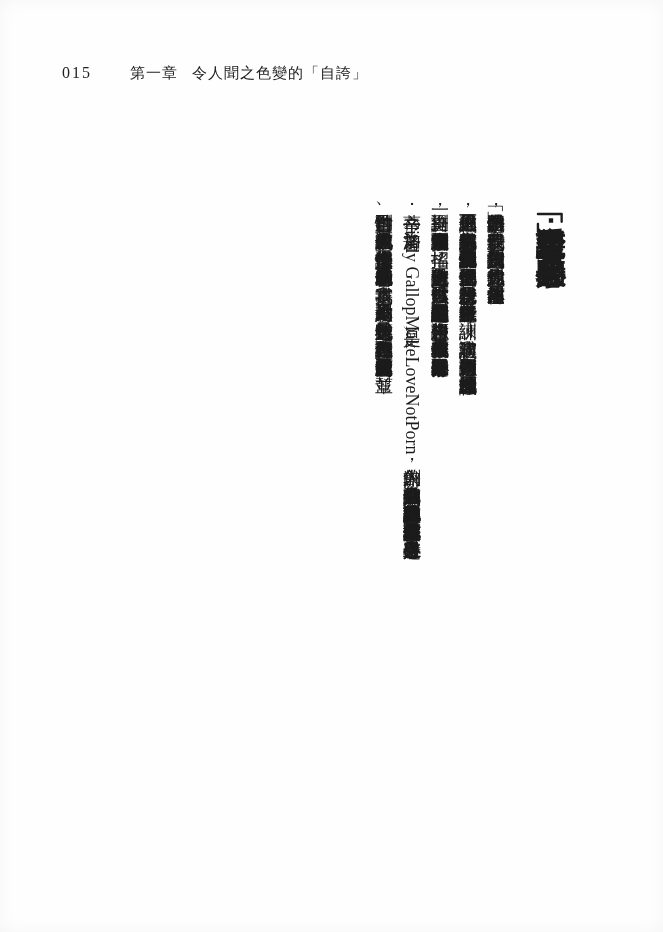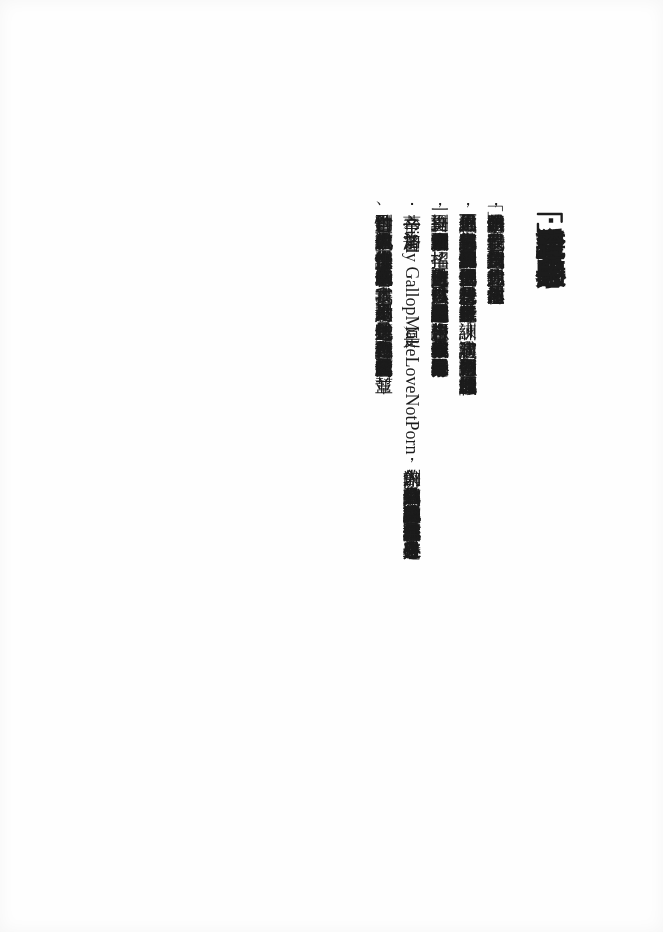--- a/index.html
+++ b/index.html
@@ -66,20 +66,25 @@
     margin: 0;
     text-indent: 2em;            
     text-align: start;
   }
 </style>
 </head>
 <body>
 
 <div class="page">
 
+  <header class="running-head">
+    <span class="folio">015</span>
+    <span class="chapter-label">第一章</span>
+    <span class="chapter-title">令人聞之色變的「自誇」</span>
+  </header>
 
   <main class="article">
     <h1>重新定義「自誇」：生存的必要手段</h1>
     <p>「自誇」是個骯髒的字眼，但我要改變這點。我刻意使用自誇這個技巧。我想抓住你的注意力，然後向你展示如何運用它。</p>
     <p>你是個不可思議的人，我也想讓每個人都知道這點。我受夠了人們說他們一談到自己就「覺得慚愧」，或是害怕別人覺得他們很「臭屁」。我就是想改變這種想法，所以我這十年來進行了許多教導、訓練、演講和建議，幫助人們學習超強自誇術，讓他們能達成想要的職涯目標。</p>
     <p>一提到自誇，人們通常會直接聯想到自我炫耀、招搖，而這確實也是自誇的方法之一。你當然可以炫耀自己，但我所謂的「我們都需要學習超強自誇術」並不是這個意思。想學會超強自誇術，你就需要在工作領域上獲得自豪，並採取小小的行動來跟旁人分享這分自豪。</p>
     <p>辛蒂．加洛普（Cindy Gallop）是MakeLoveNotPorn的創辦人，也是個具有煽動力的演說家，她認為自誇就是「邀你應得的功勞」並且「拿出大聲公」。加洛普相信炫耀工作成果就是「公正地評價自己」，而且這在生存上是必要手段。</p>
     <p>別害怕針對自己、你的人生還有成就侃侃而談，這麼做不僅會讓你覺得暢快，也能為聽眾帶來正面又長久的影響。我寫這本書，用意不只是為了鼓勵你，雖然這也是我的目標之一，但我希望你對自誇感到自在，你會願意在屋頂上高喊自己有多麼優秀，並幫</p>
   </main>
 

